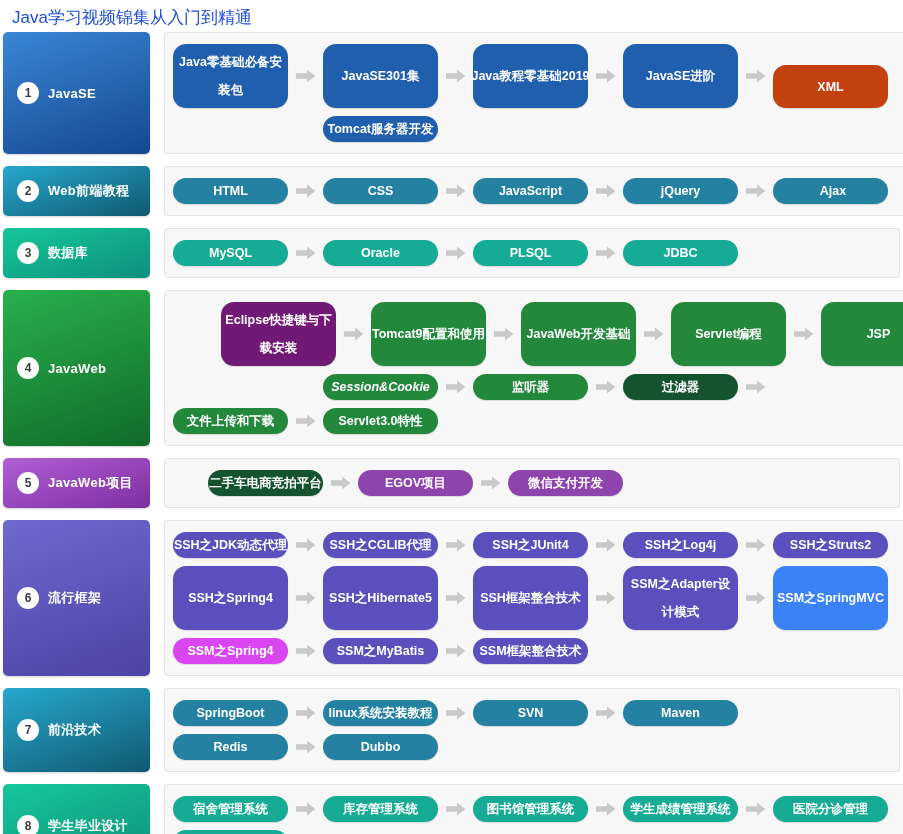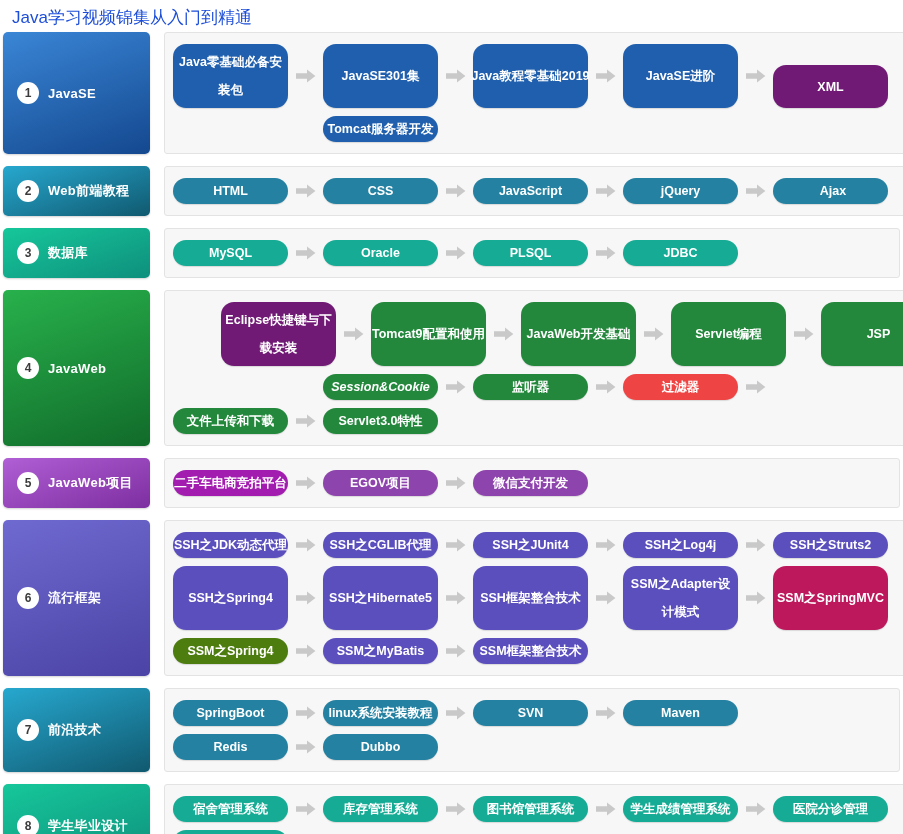--- a/index.html
+++ b/index.html
@@ -162,21 +162,21 @@
           </div>
           <div class="cell">
             <div class="node" style="background: rgb(31, 95, 173);">JavaSE进阶</div>
             <div class="arrow">
               <svg width="20" height="14" viewBox="0 0 20 14" aria-hidden="true">
                 <path d="M0 4.2 H11 V0.6 L19.4 7 L11 13.4 V9.8 H0 Z" fill="#c9c9c9"></path>
               </svg>
             </div>
           </div>
           <div class="cell">
-            <div class="node" style="background: #701a75; margin-top: 25px;">XML</div>
+            <div class="node" style="background: #c2410c; margin-top: 25px;">XML</div>
             <div class="arrow hidden">
               <svg width="20" height="14" viewBox="0 0 20 14" aria-hidden="true">
                 <path d="M0 4.2 H11 V0.6 L19.4 7 L11 13.4 V9.8 H0 Z" fill="#c9c9c9"></path>
               </svg>
             </div>
           </div>
         </div>
         <div class="grid-row">
           <div class="cell">
             <div class="node blank"></div>
@@ -354,21 +354,21 @@
           </div>
           <div class="cell">
             <div class="node" style="background: rgb(35, 136, 60);">监听器</div>
             <div class="arrow">
               <svg width="20" height="14" viewBox="0 0 20 14" aria-hidden="true">
                 <path d="M0 4.2 H11 V0.6 L19.4 7 L11 13.4 V9.8 H0 Z" fill="#c9c9c9"></path>
               </svg>
             </div>
           </div>
           <div class="cell">
-            <div class="node" style="background: #ef4444;">过滤器</div>
+            <div class="node" style="background: #14532d;">过滤器</div>
             <div class="arrow">
               <svg width="20" height="14" viewBox="0 0 20 14" aria-hidden="true">
                 <path d="M0 4.2 H11 V0.6 L19.4 7 L11 13.4 V9.8 H0 Z" fill="#c9c9c9"></path>
               </svg>
             </div>
           </div>
           <div class="cell">
             <div class="node blank"></div>
             <div class="arrow hidden">
               <svg width="20" height="14" viewBox="0 0 20 14" aria-hidden="true">
@@ -400,21 +400,21 @@
     <div class="section">
       <div class="cat" style="background: linear-gradient(160deg, rgb(176, 95, 212) 0%, rgb(125, 46, 160) 100%);">
         <div class="cat-inner">
           <div class="cat-num">5</div>
           <div class="cat-label">JavaWeb项目</div>
         </div>
       </div>
       <div class="panel">
         <div class="grid-row">
           <div class="cell">
-            <div class="node" style="background: #a21caf;">二手车电商竞拍平台</div>
+            <div class="node" style="background: #14532d; margin-left: 35px;">二手车电商竞拍平台</div>
             <div class="arrow">
               <svg width="20" height="14" viewBox="0 0 20 14" aria-hidden="true">
                 <path d="M0 4.2 H11 V0.6 L19.4 7 L11 13.4 V9.8 H0 Z" fill="#c9c9c9"></path>
               </svg>
             </div>
           </div>
           <div class="cell">
             <div class="node" style="background: rgb(142, 68, 173);">EGOV项目</div>
             <div class="arrow">
               <svg width="20" height="14" viewBox="0 0 20 14" aria-hidden="true">
@@ -510,31 +510,31 @@
           </div>
           <div class="cell">
             <div class="node tall" style="background: rgb(91, 79, 190); min-height: 64px;">SSM之Adapter设计模式</div>
             <div class="arrow">
               <svg width="20" height="14" viewBox="0 0 20 14" aria-hidden="true">
                 <path d="M0 4.2 H11 V0.6 L19.4 7 L11 13.4 V9.8 H0 Z" fill="#c9c9c9"></path>
               </svg>
             </div>
           </div>
           <div class="cell">
-            <div class="node" style="background: #be185d;">SSM之SpringMVC</div>
-            <div class="arrow hidden">
-              <svg width="20" height="14" viewBox="0 0 20 14" aria-hidden="true">
-                <path d="M0 4.2 H11 V0.6 L19.4 7 L11 13.4 V9.8 H0 Z" fill="#c9c9c9"></path>
-              </svg>
-            </div>
-          </div>
-        </div>
-        <div class="grid-row">
-          <div class="cell">
-            <div class="node" style="background: #4d7c0f;">SSM之Spring4</div>
+            <div class="node" style="background: #3b82f6;">SSM之SpringMVC</div>
+            <div class="arrow hidden">
+              <svg width="20" height="14" viewBox="0 0 20 14" aria-hidden="true">
+                <path d="M0 4.2 H11 V0.6 L19.4 7 L11 13.4 V9.8 H0 Z" fill="#c9c9c9"></path>
+              </svg>
+            </div>
+          </div>
+        </div>
+        <div class="grid-row">
+          <div class="cell">
+            <div class="node" style="background: #d946ef;">SSM之Spring4</div>
             <div class="arrow">
               <svg width="20" height="14" viewBox="0 0 20 14" aria-hidden="true">
                 <path d="M0 4.2 H11 V0.6 L19.4 7 L11 13.4 V9.8 H0 Z" fill="#c9c9c9"></path>
               </svg>
             </div>
           </div>
           <div class="cell">
             <div class="node" style="background: rgb(91, 79, 190);">SSM之MyBatis</div>
             <div class="arrow">
               <svg width="20" height="14" viewBox="0 0 20 14" aria-hidden="true">

